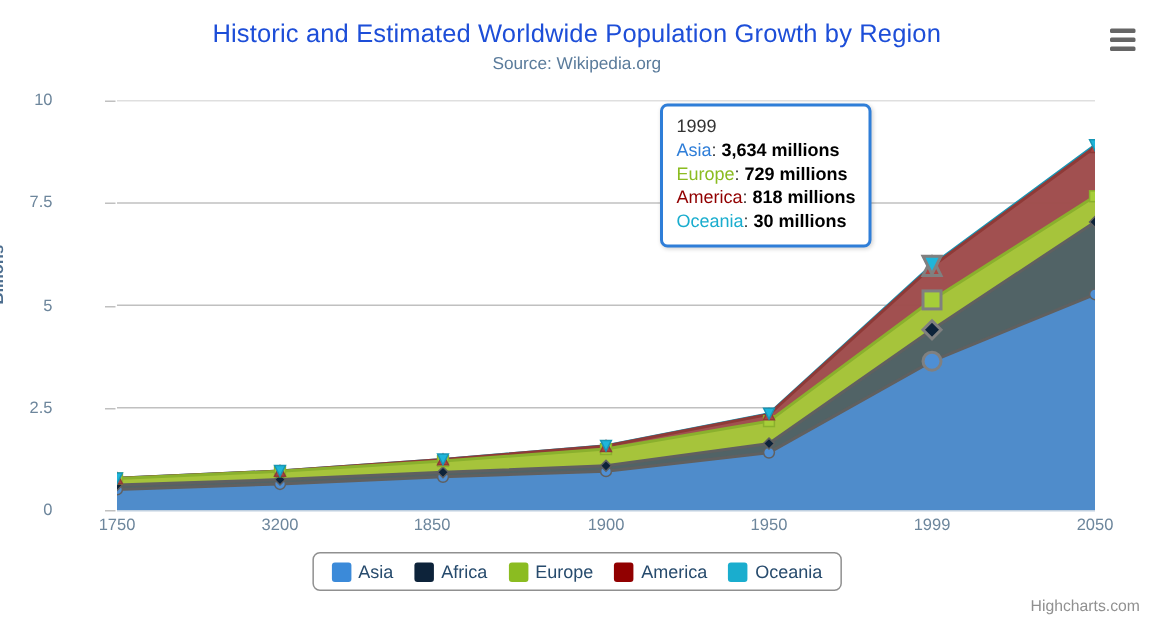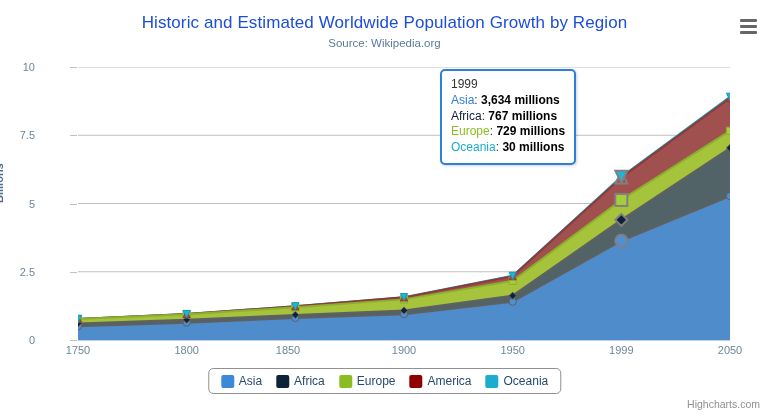--- a/index.html
+++ b/index.html
@@ -330,34 +330,34 @@
         </g>
         <g>
           <polygon points="652 33.38430000000003 655.6 26.18430000000003 648.4 26.18430000000003" fill="#1fb5da" stroke="#1796b5" stroke-width="1"></polygon>
         </g>
       </svg>
   </div>
 
   <div id="xaxis-line"></div>
   <div id="x-axis">
       <div class="xlabel" style="left: 78px; text-align: right;">1750</div>
-      <div class="xlabel" style="left: 186.667px;">1800</div>
+      <div class="xlabel" style="left: 186.667px;">3200</div>
       <div class="xlabel" style="left: 288px;">1850</div>
       <div class="xlabel" style="left: 404px;">1900</div>
       <div class="xlabel" style="left: 512.667px;">1950</div>
       <div class="xlabel" style="left: 621.333px;">1999</div>
       <div class="xlabel" style="left: 730px;">2050</div>
     </div>
 
   <div id="tooltip">
     <div class="tt-header">1999</div>
     <div id="tooltip-rows">
         <div class="tt-row"><span class="tt-name" style="color: rgb(47, 126, 216);">Asia</span><span>: </span><span class="tt-val">3,634 millions</span></div>
-        <div class="tt-row"><span class="tt-name" style="color: rgb(13, 35, 58);">Africa</span><span>: </span><span class="tt-val">767 millions</span></div>
         <div class="tt-row"><span class="tt-name" style="color: rgb(139, 188, 33);">Europe</span><span>: </span><span class="tt-val">729 millions</span></div>
+        <div class="tt-row"><span class="tt-name" style="color: rgb(145, 0, 0);">America</span><span>: </span><span class="tt-val">818 millions</span></div>
         <div class="tt-row"><span class="tt-name" style="color: rgb(26, 173, 206);">Oceania</span><span>: </span><span class="tt-val">30 millions</span></div>
       </div>
   </div>
 
   <div id="legend">
       <div class="legend-item">
         <span class="legend-swatch" style="background: rgb(59, 138, 217);"></span>
         <span>Asia</span>
       </div>
       <div class="legend-item">

